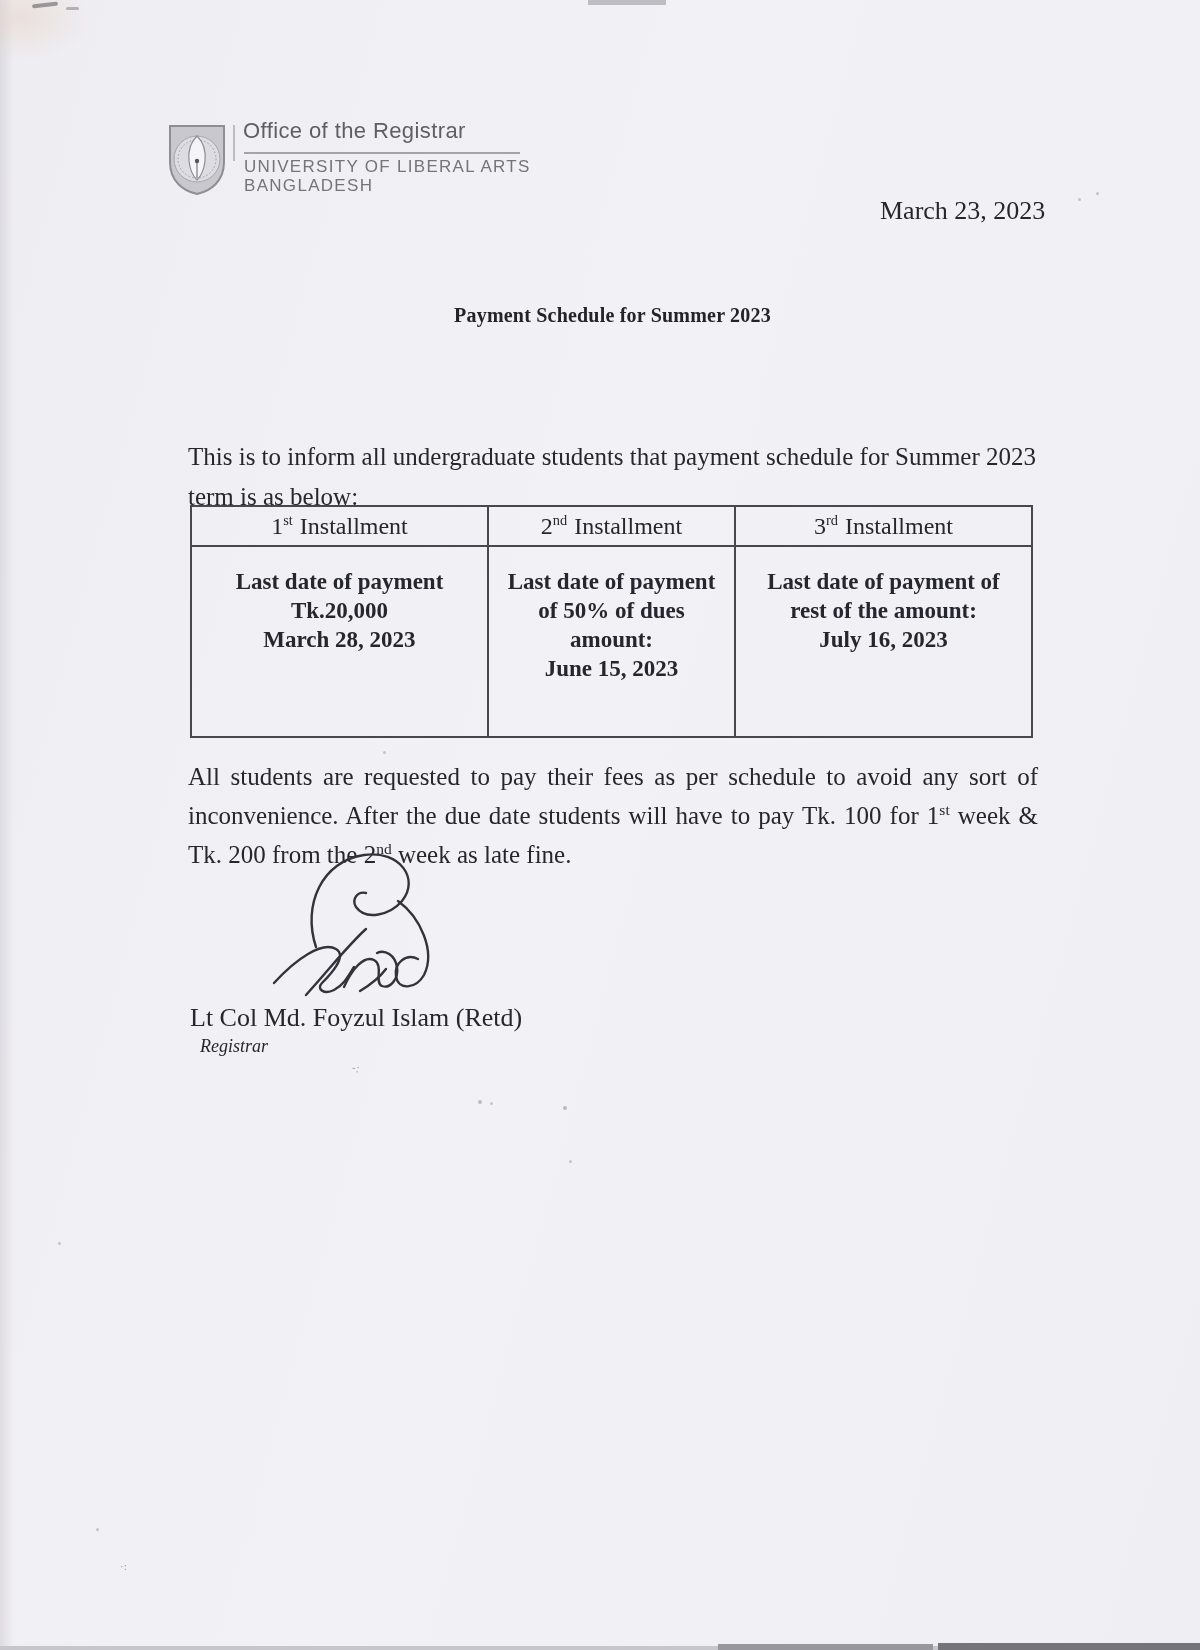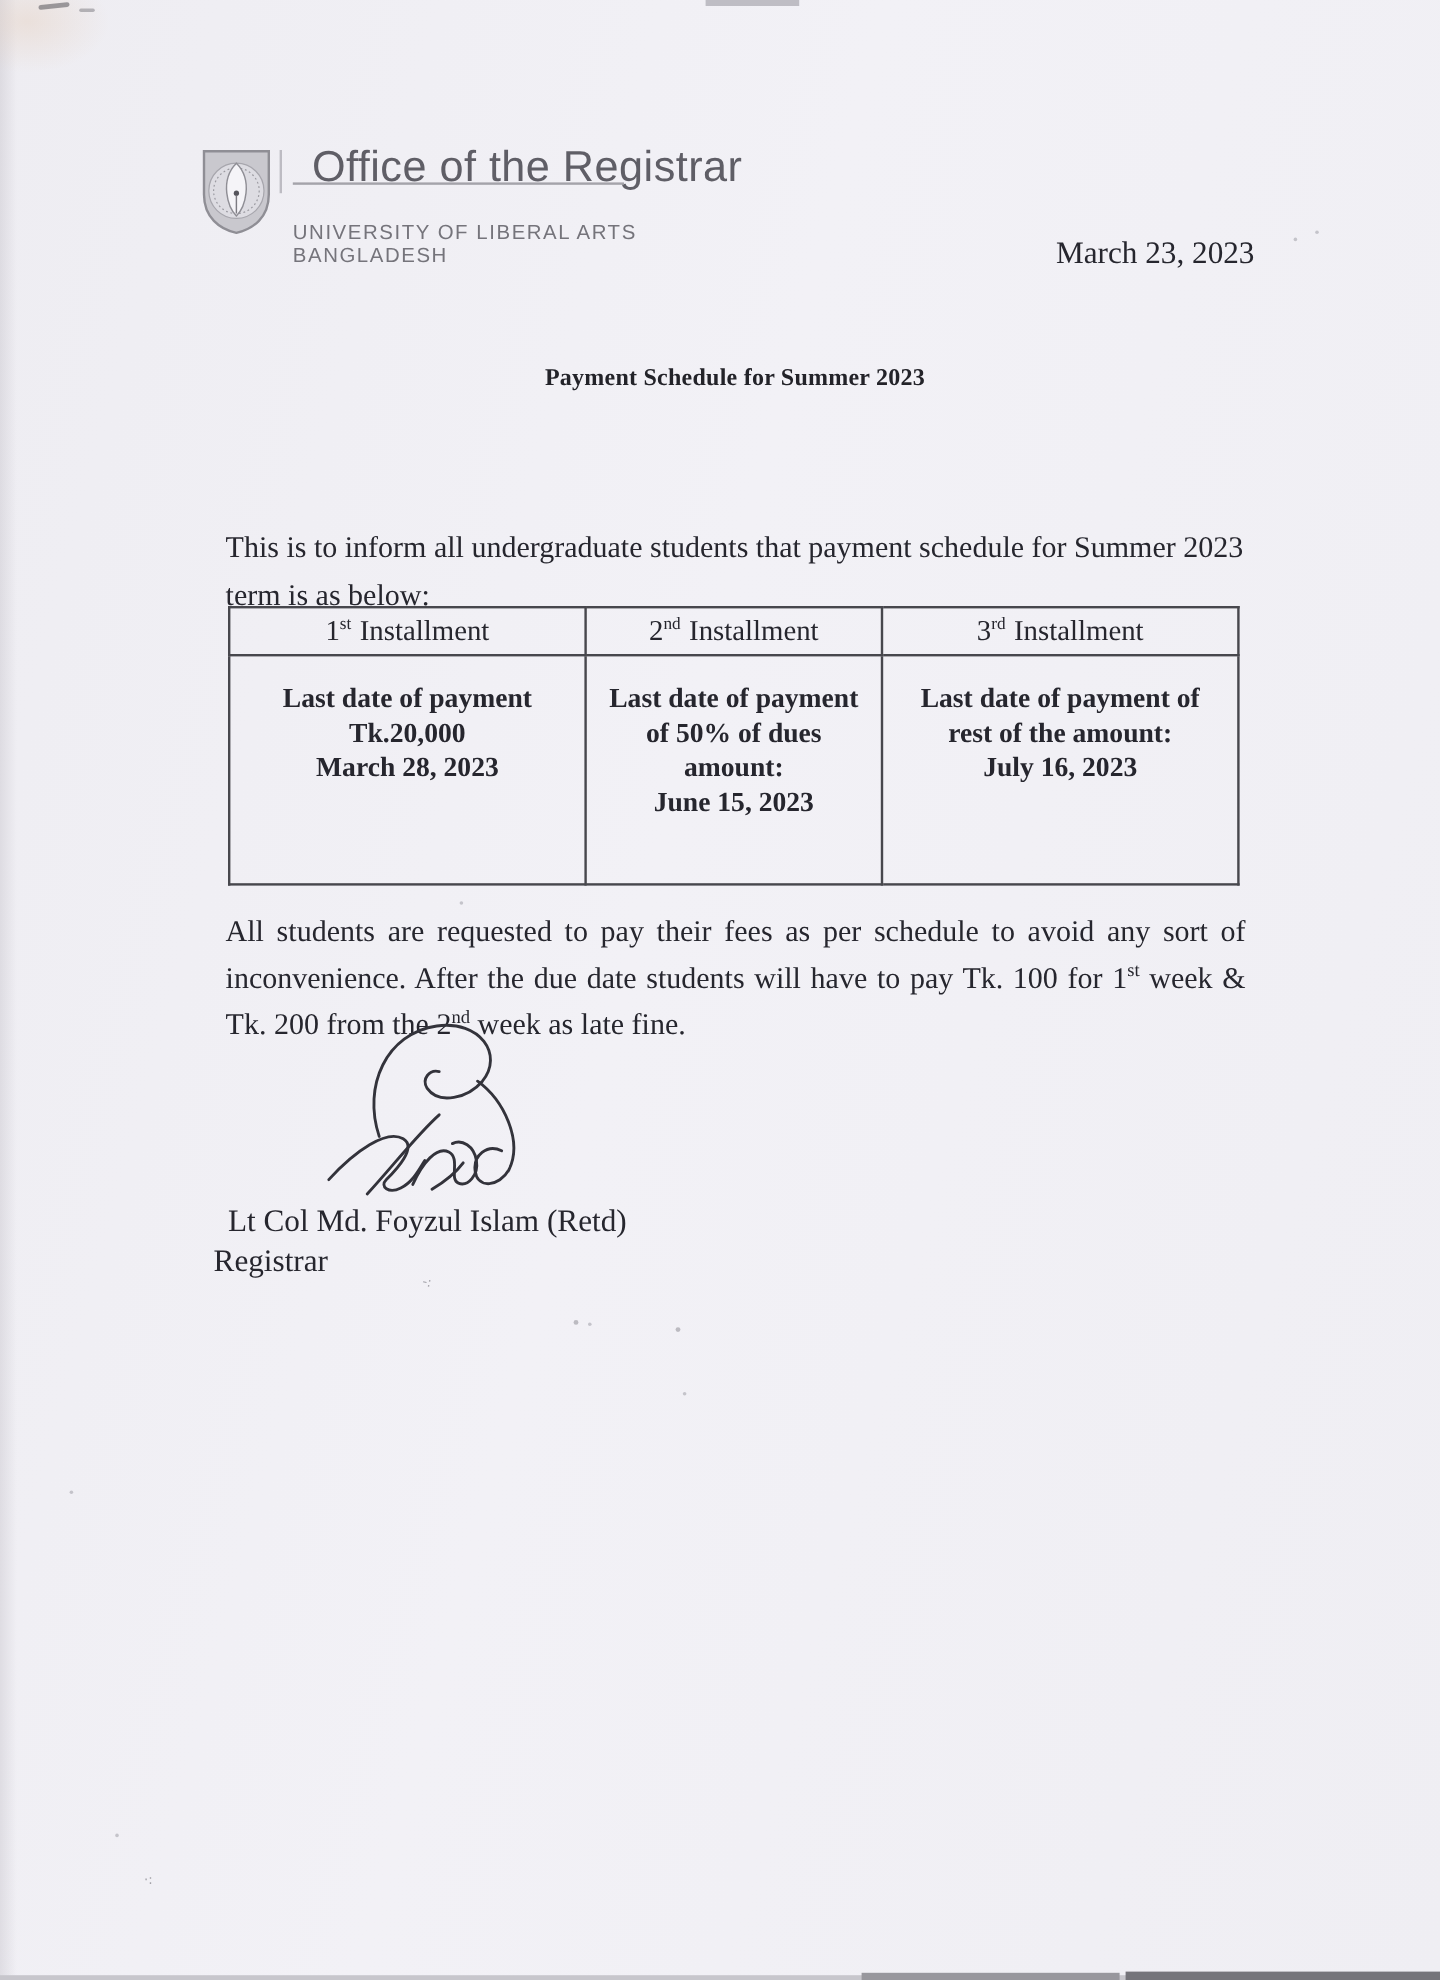--- a/index.html
+++ b/index.html
@@ -20,24 +20,24 @@
   .tl-mark2 { left:66px; top:7px; width:13px; height:3px; background:#6b6a70; opacity:.45; border-radius:2px; }
   .bottom-line  { left:0; bottom:0; width:1200px; height:4px; background:#c7c6cc; }
   .bottom-dark1 { left:718px; bottom:0; width:215px; height:6px; background:#98979d; }
   .bottom-dark2 { left:938px; bottom:0; width:262px; height:7px; background:#75747a; }
   .speck { width:4px; height:4px; border-radius:50%; background:#8f8e96; opacity:.55; }
   .speck.s2 { width:3px; height:3px; opacity:.45; }
 
   
   .logo { left:166px; top:122px; width:62px; height:75px; }
   .logo-tick { left:233px; top:125px; width:2px; height:36px; background:#9b9aa1; opacity:.6; }
-  .office-name { left:260px; top:118px; font-family:"Liberation Sans", sans-serif;
-    font-size:36px; color:#5f5e66; letter-spacing:.4px; }
+  .office-name { left:243px; top:118px; font-family:"Liberation Sans", sans-serif;
+    font-size:22px; color:#5f5e66; letter-spacing:.4px; }
   .office-underline { left:244px; top:152px; width:276px; height:2px; background:#a4a3aa; }
-  .univ-line { font-family:"Liberation Sans", sans-serif; color:#75747b; letter-spacing:1.3px;margin-top:27px; }
+  .univ-line { font-family:"Liberation Sans", sans-serif; color:#75747b; letter-spacing:1.3px; }
   .univ1 { left:244px; top:157px; font-size:17px; }
   .univ2 { left:244px; top:176px; font-size:17px; }
 
   .date-line { left:880px; top:196px; font-size:26px; color:#26262e; }
 
   .doc-title { left:190px; top:304px; width:845px; text-align:center;
     font-size:20px; font-weight:700; color:#232329; letter-spacing:.2px; }
 
   .para { color:#26262e; font-size:25px; line-height:40px; text-align:justify; }
   .intro-para { left:188px; top:412px; width:848px; }
@@ -50,21 +50,21 @@
   .sched-table th, .sched-table td { border:2px solid #47474d; }
   .sched-table th { height:38px; font-weight:400; font-size:24px; color:#26262e; padding:0; }
   .sched-table th sup { font-size:.6em; }
   .th-label { margin-left:7px; }
   .sched-table td { height:169px; vertical-align:top; padding:20px 6px 0 6px;
     font-weight:700; font-size:23px; line-height:29px; text-align:center; color:#26262e;margin-left:20px; }
 
   
   .signature-svg { left:248px; top:843px; width:215px; height:175px; }
   .sig-name { left:190px; top:1003px; font-size:26px; color:#26262e; }
-  .sig-role { left:178px; top:1036px; font-size:26px; color:#26262e; }
+  .sig-role { left:200px; top:1036px; font-size:18px; color:#26262e;font-style:italic; }
 
   .mark-text { font-size:11px; color:#83828a; opacity:.7; font-family:"DejaVu Sans", sans-serif; }
 </style>
 </head>
 <body>
 
 <div class="page">
 
   <div class="abs left-strip"></div>
   <div class="abs corner-warm"></div>

